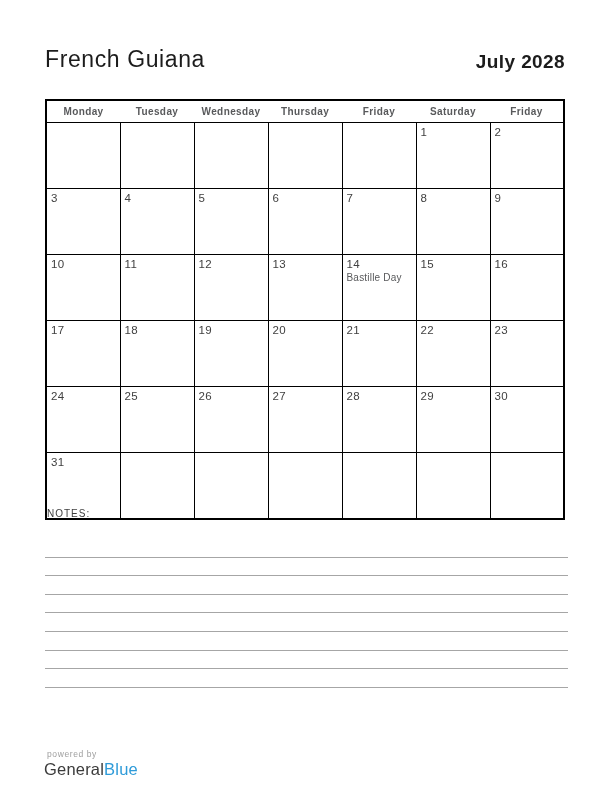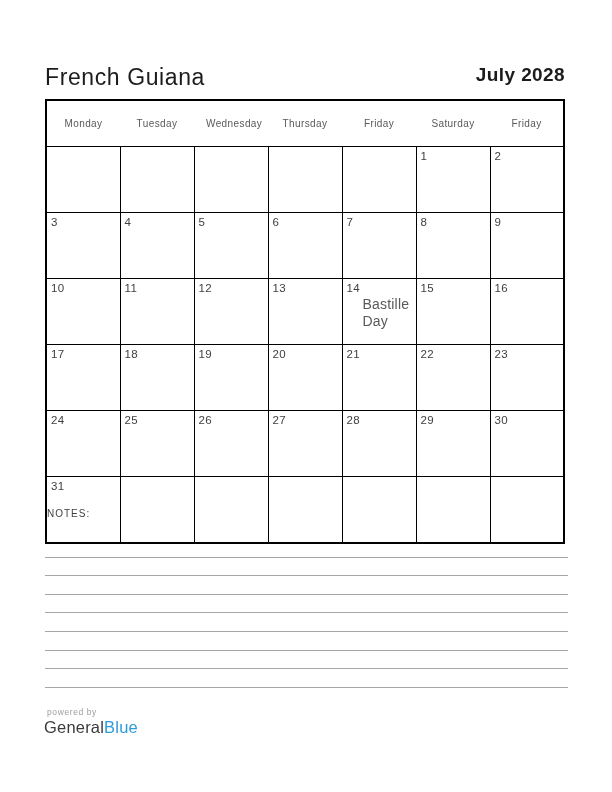--- a/index.html
+++ b/index.html
@@ -14,24 +14,24 @@
     background: #ffffff;
     font-family: "Liberation Sans", sans-serif;
     overflow: hidden;
   }
 
   
   .doc-header {
     position: absolute;
     left: 45px;
     right: 47px;
-    top: 64px;
+    top: 46px;
     display: flex;
     justify-content: space-between;
-    align-items: flex-start;
+    align-items: flex-end;
   }
   .doc-title {
     font-size: 23px;
     font-weight: 400;
     letter-spacing: 0.6px;
     color: #1c1c1c;
   }
   .doc-month {
     font-size: 19px;
     font-weight: 700;
@@ -45,48 +45,47 @@
     left: 45px;
     top: 99px;
     width: 520px;
     border-collapse: collapse;
     table-layout: fixed;
     border: 2px solid #000000;
   }
   table.calendar thead th {
     height: 21px;
     font-size: 10px;
-    font-weight: 400;
+    font-weight: 700;
     letter-spacing: 0.4px;
     color: #58595b;
     text-align: center;
     vertical-align: middle;
     border: none;
     border-bottom: 1px solid #000000;
-    padding: 12px;
+    padding: 0;
   }
   table.calendar tbody td {
     height: 62px;
     border: 1px solid #000000;
     vertical-align: top;
     padding: 3px 2px 0 4px;
   }
   .day-num {
     font-size: 11.5px;
     line-height: 1.15;
     color: #404040;
     letter-spacing: 0.4px;
   }
   .holiday {
-    font-size: 14px;
+    font-size: 10px;
     line-height: 1.2;
     margin-top: 1px;
     color: #58595b;
     letter-spacing: 0.2px;
-    margin-left: 16px;
   }
 
   
   .notes-label {
     position: absolute;
     left: 47px;
     top: 508px;
     font-size: 10px;
     letter-spacing: 1px;
     color: #3f3f3f;
@@ -99,21 +98,21 @@
   }
   .note-line {
     height: 17.6px;
     border-bottom: 1px solid #a6a6a6;
   }
 
   
   .footer {
     position: absolute;
     left: 44px;
-    top: 707px;
+    top: 749px;
   }
   .powered-by {
     font-size: 8.5px;
     letter-spacing: 0.6px;
     color: #9e9e9e;
     margin-left: 3px;
   }
   .brand {
     font-size: 16.5px;
     letter-spacing: 0.2px;

